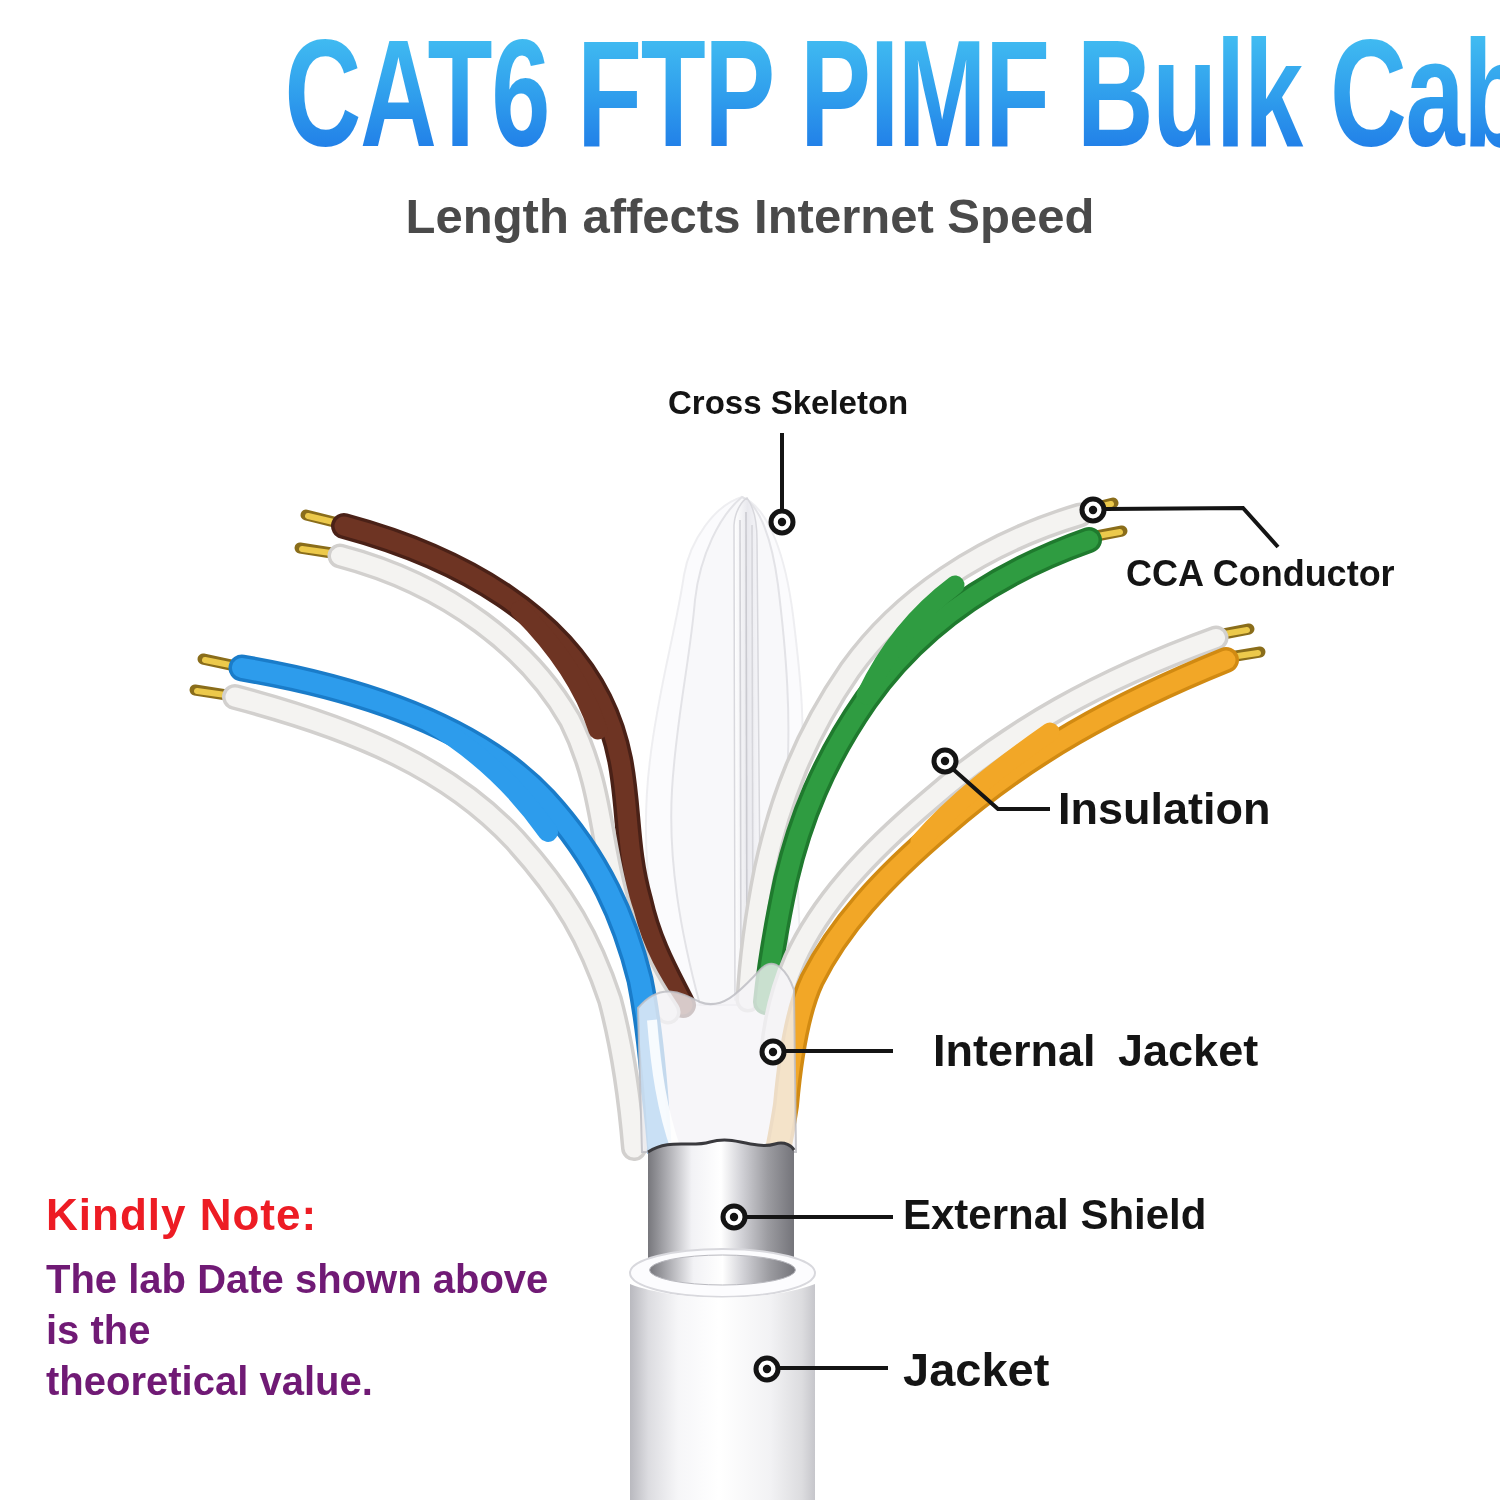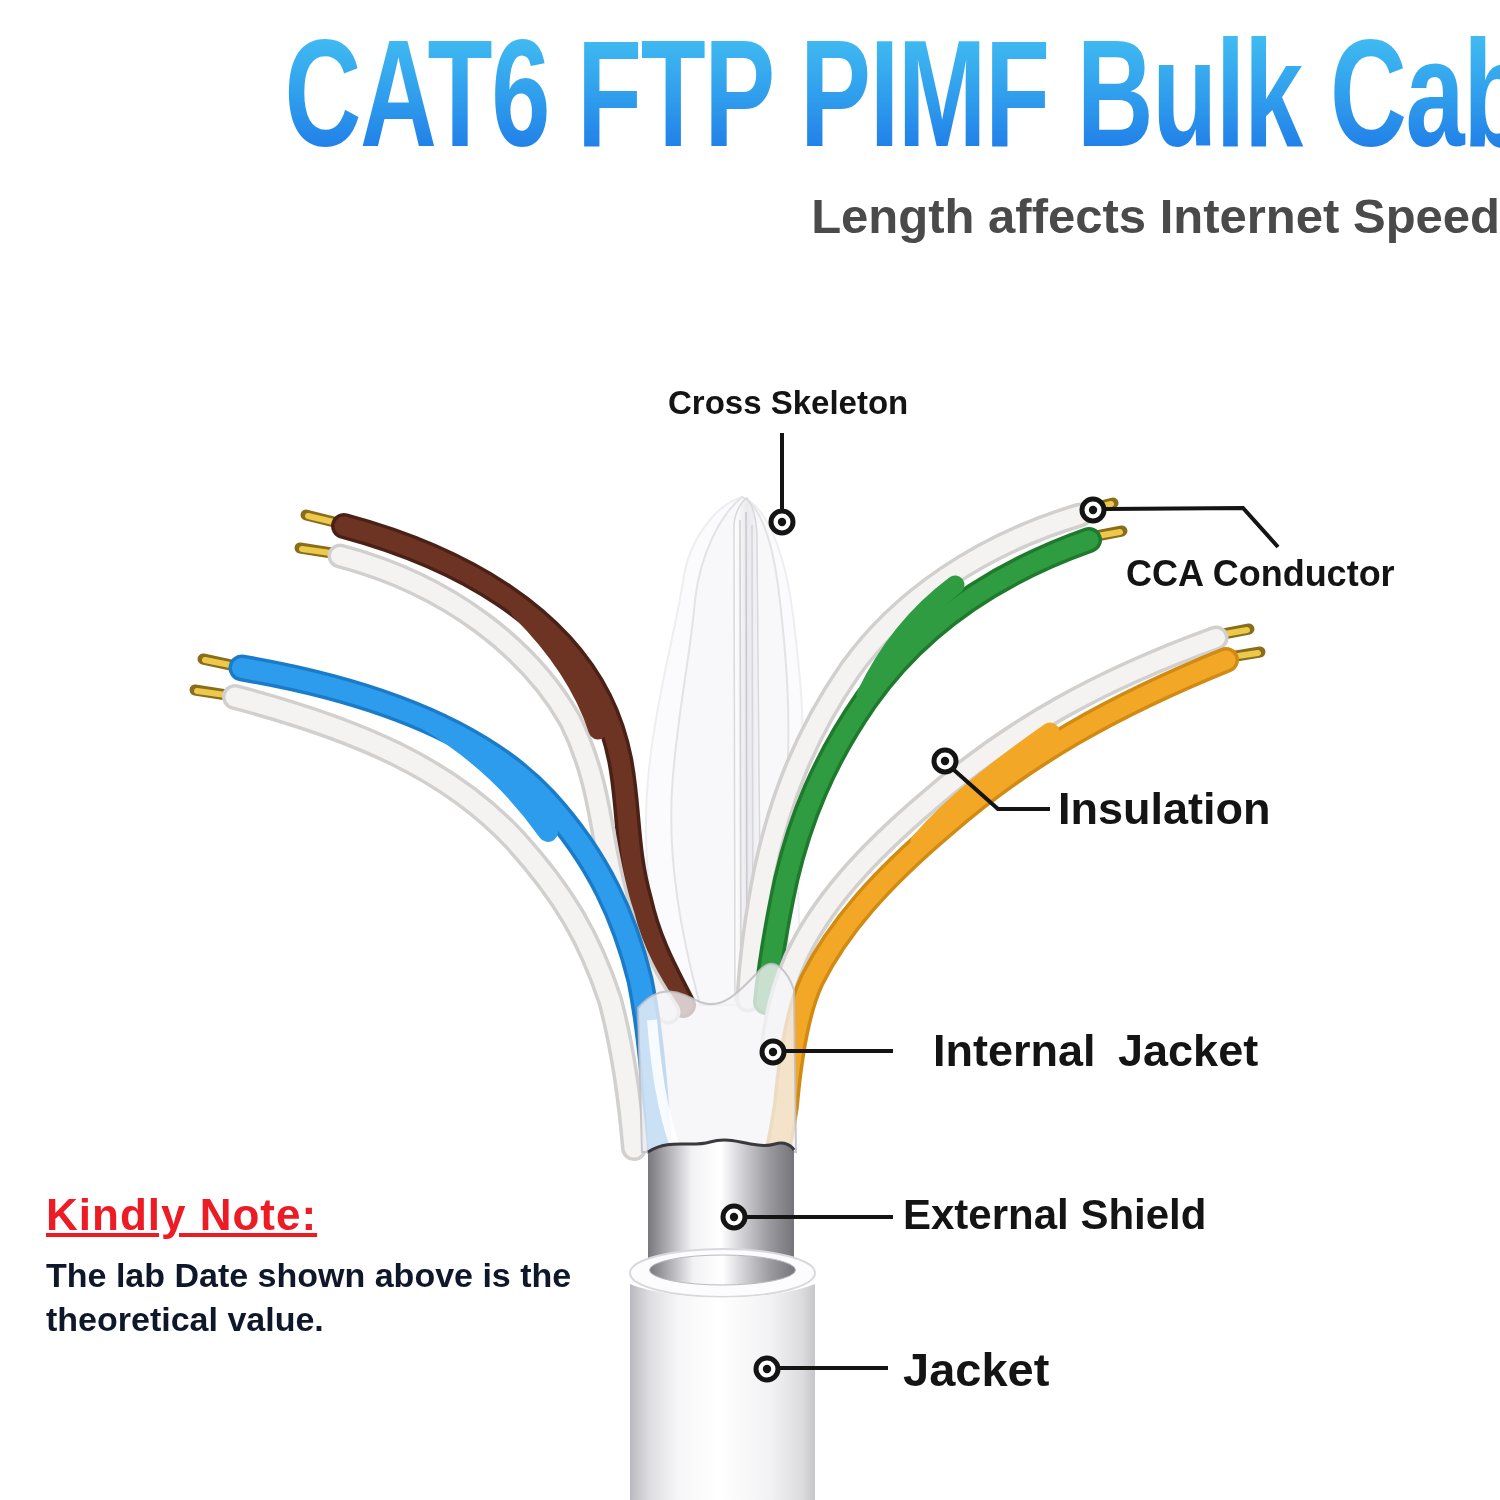--- a/index.html
+++ b/index.html
@@ -10,41 +10,41 @@
   .title-wrap{position:absolute;left:0;top:14px;width:1500px;text-align:center;}
   .main-title{
     display:inline-block;margin:0;white-space:nowrap;
     font-size:152px;font-weight:bold;line-height:1.04;letter-spacing:-2px;
     transform:scaleX(0.70);transform-origin:50% 50%;
     background:linear-gradient(180deg,#47C7F3 0%,#2E9BEC 55%,#1B72E6 100%);
     -webkit-background-clip:text;background-clip:text;
     -webkit-text-fill-color:transparent;color:transparent;
   }
   .subtitle{
-    position:absolute;left:0;top:188px;width:1500px;text-align:right;
+    position:absolute;left:0;top:188px;width:1500px;text-align:center;
     font-size:49px;font-weight:bold;color:#4a4a4a;letter-spacing:0px;white-space:nowrap;
   }
   .tagline{
     position:absolute;left:0;top:264px;width:1500px;text-align:center;
     font-size:34px;font-weight:normal;color:#595959;white-space:nowrap;
   }
 
   
   .callout{position:absolute;font-weight:bold;color:#141414;white-space:nowrap;line-height:1;}
   .co-cross   {left:668px; top:386px; font-size:33px;}
   .co-cca     {left:1126px;top:556px; font-size:36px;}
   .co-insul   {left:1058px;top:786px; font-size:45px;}
   .co-ijacket {left:901px; top:1028px;font-size:45px;word-spacing:10px;margin-left:32px;}
   .co-eshield {left:903px; top:1194px;font-size:42px;}
   .co-jacket  {left:903px; top:1346px;font-size:47px;}
 
   
   .note{position:absolute;left:46px;top:1190px;width:540px;}
-  .note h2{margin:0 0 14px 0;font-size:44px;font-weight:bold;color:#ED1C24;letter-spacing:1px;text-decoration:underline;}
-  .note p{margin:12px 0 16px 0;font-size:34px;font-weight:bold;color:#0f172a;
+  .note h2{margin:0 0 14px 0;font-size:44px;font-weight:bold;color:#ED1C24;letter-spacing:1px;}
+  .note p{margin:12px 0 16px 0;font-size:40px;font-weight:bold;color:#701a75;
           line-height:1.28;white-space:pre-line;letter-spacing:0px;}
 
   svg{position:absolute;left:0;top:0;}
 </style>
 </head>
 <body>
 
 <div id="stage">
 
   <div class="title-wrap">

